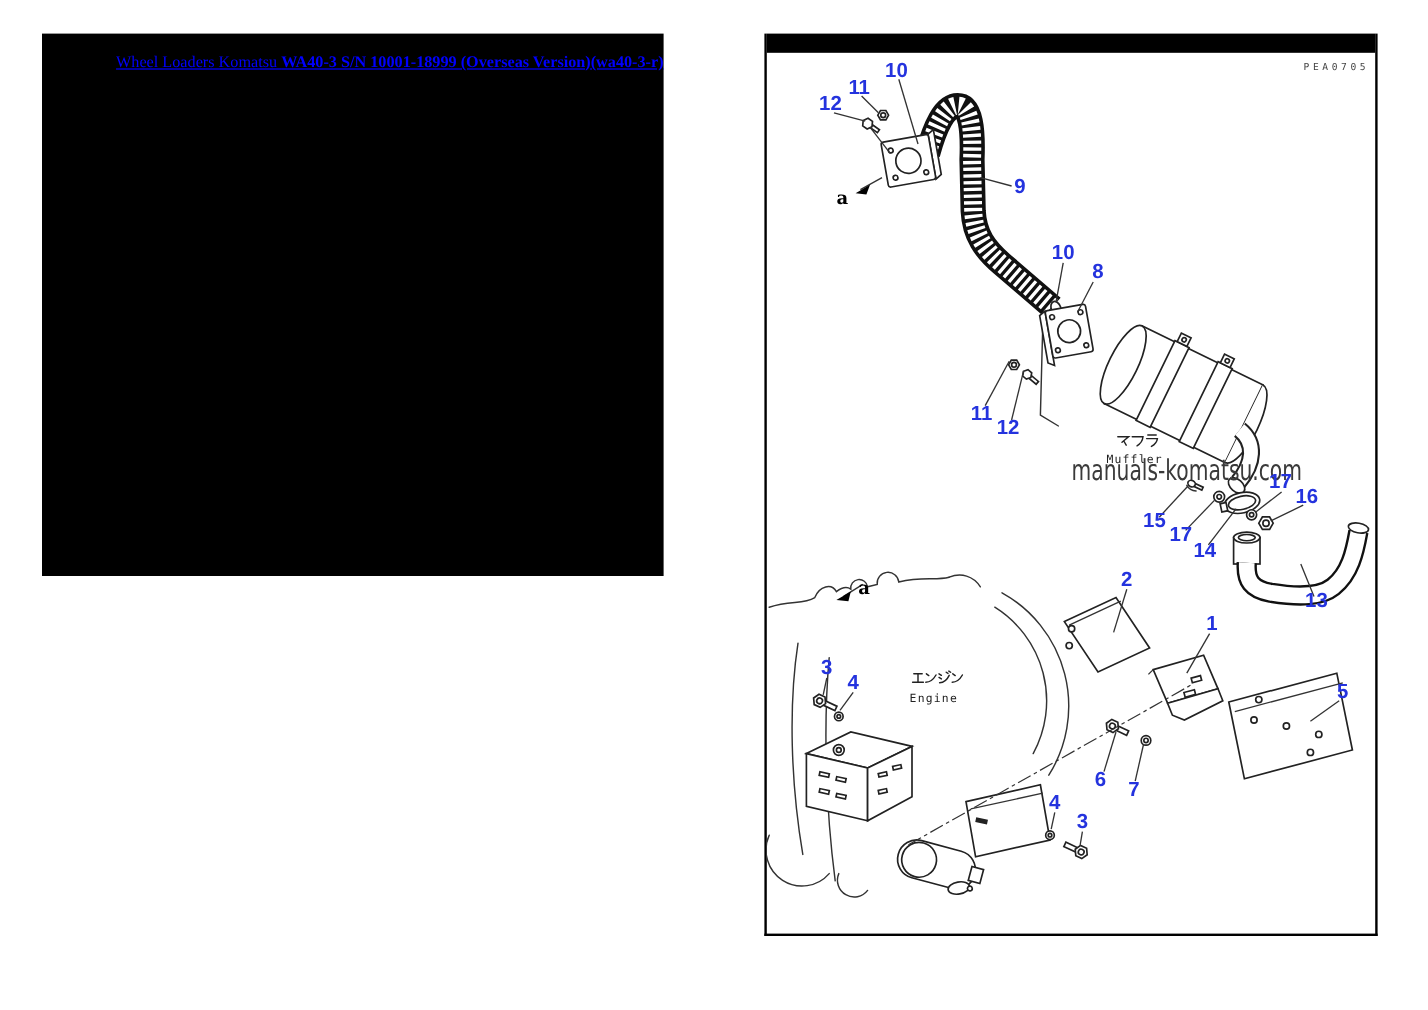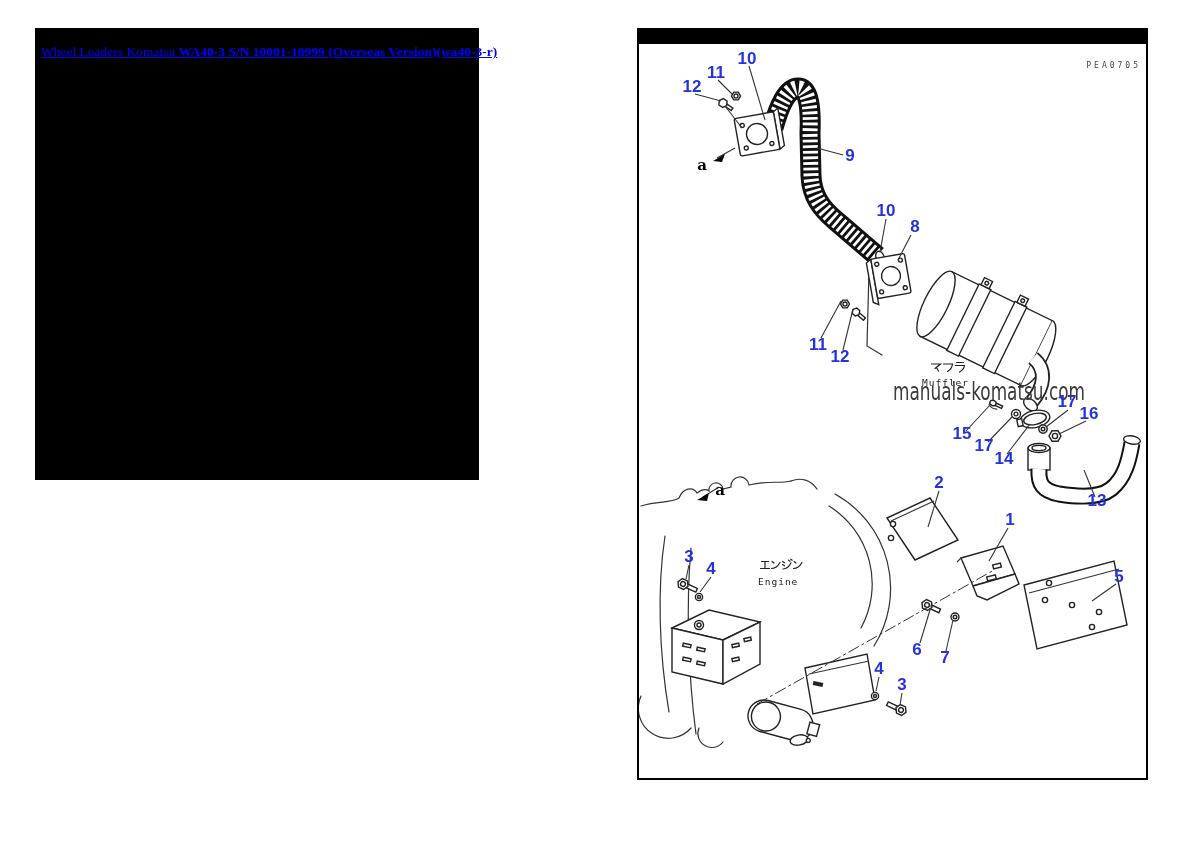--- a/index.html
+++ b/index.html
@@ -1,28 +1,28 @@
 <!DOCTYPE html>
 <html><head>
 <meta charset="utf-8">
 <style>
   html,body{margin:0;padding:0;}
   body{width:1190px;height:842px;background:#ffffff;position:relative;overflow:hidden;
        font-family:"Liberation Sans",sans-serif;}
   
-  .link-panel{position:absolute;left:35px;top:28px;width:444px;height:452px;background:#000;text-align:right;}
+  .link-panel{position:absolute;left:35px;top:28px;width:518px;height:452px;background:#000;text-align:right;}
   .catalog-link{display:block;padding:16px 0 0 6px;font-family:"Liberation Serif",serif;
                 font-size:13.5px;color:#0000ff;text-decoration:underline;white-space:nowrap;}
   .catalog-link b{font-weight:bold;}
   
   .diagram-panel{position:absolute;left:637px;top:28px;width:511px;height:752px;
                  box-sizing:border-box;border-left:2px solid #000;border-right:2px solid #000;
                  border-bottom:2px solid #000;background:#fff;}
   .diagram-topbar{position:absolute;left:0;top:0;width:100%;height:16px;background:#000;z-index:3;}
-  .page-code{position:absolute;top:33px;right:5px;z-index:3;color:#444;
+  .page-code{position:absolute;top:23px;right:5px;z-index:3;color:#444;
              font-family:"DejaVu Sans Mono",monospace;font-size:8px;letter-spacing:3px;text-align:center;}
   svg{position:absolute;left:0;top:0;}
   
   .callout{fill:#2433de;font:700 17px "Liberation Sans",sans-serif;text-anchor:middle;}
   .view-label{fill:#000;font:700 15px "DejaVu Serif",serif;text-anchor:middle;}
   .ld{stroke:#333;stroke-width:1.1;}
   .outline{fill:#fff;stroke:#222;stroke-width:1.4;}
   .thin{fill:none;stroke:#333;stroke-width:1.2;stroke-linecap:round;}
   .kana{fill:none;stroke:#222;stroke-width:1.2;stroke-linecap:round;}
   .dotlabel{fill:#222;font-family:"DejaVu Sans Mono",monospace;font-size:9.5px;letter-spacing:1px;}

